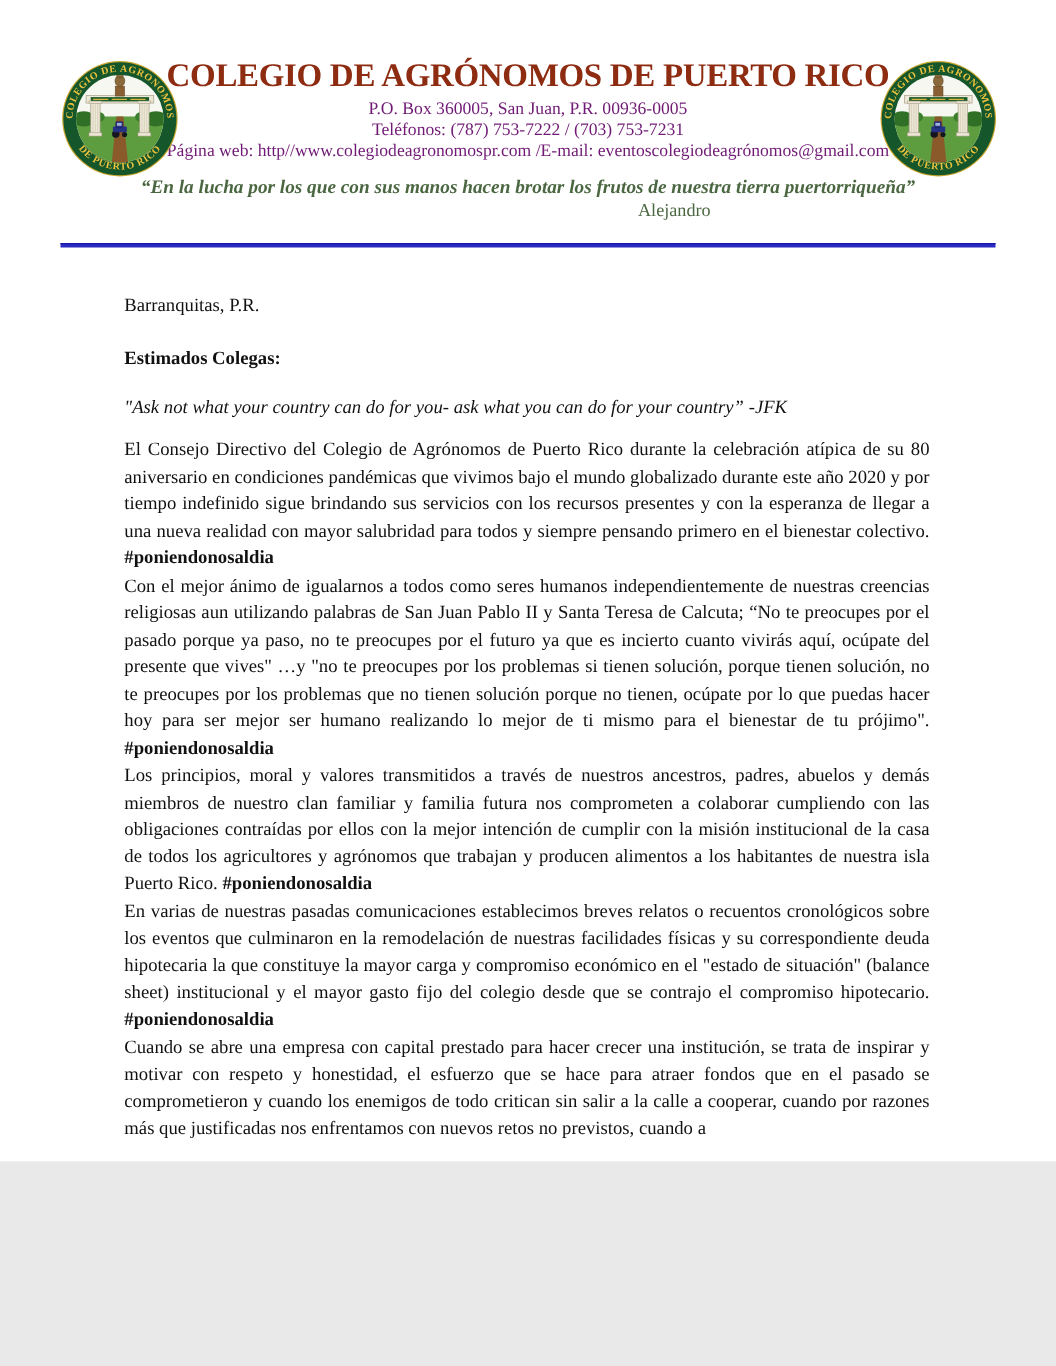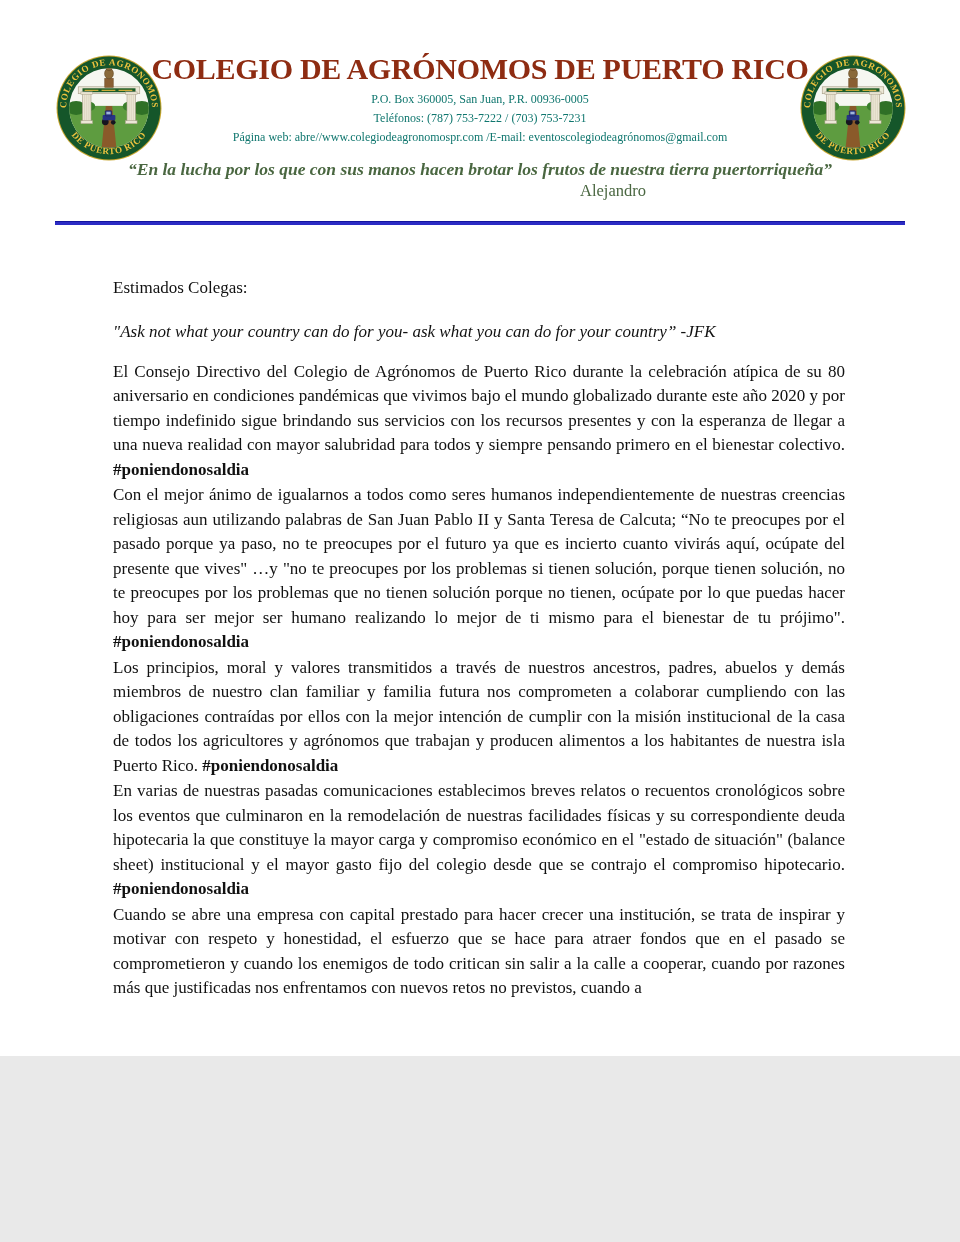--- a/index.html
+++ b/index.html
@@ -27,23 +27,23 @@
     margin: 0;
     text-align: center;
     font-size: 30px;
     font-weight: bold;
     letter-spacing: -0.3px;
     color: #8e2c12;
     white-space: nowrap;
   }
   .contact-line {
     text-align: center;
-    font-size: 12px;
+    font-size: 16px;
     line-height: 19px;
-    color: #0f766e;
+    color: #701a75;
   }
   .contact-line.first { margin-top: 4px; }
   .motto {
     margin-top: 12px;
     text-align: center;
     font-style: italic;
     font-weight: bold;
     font-size: 17.5px;
     color: #4a6741;
   }
@@ -61,21 +61,21 @@
     background: #2b2bc4;
     border: none;
     border-top: 1px solid #14149e;
   }
   
   .letter-body {
     margin: 42px 115px 0 113px;
     font-size: 17px;
   }
   .date-line, .place-line { line-height: 21.5px; }
-  .salutation { margin-top: 52px; line-height: 22px; }
+  .salutation { margin-top: 26px; line-height: 22px; font-weight: bold; }
   .epigraph { margin-top: 22px; font-style: italic; line-height: 22.5px; }
   .para {
     margin: 1px 0 0 0;
     text-align: justify;
     line-height: 24.5px;
   }
   .para.firstp { margin-top: 16px; }
   .para b { font-weight: bold; }
   
   .page-footer {
@@ -160,29 +160,30 @@
     <svg class="logo logo-left" viewBox="0 0 100 100">
         <use href="#capr-logo"></use>
       </svg>
     <svg class="logo logo-right" viewBox="0 0 100 100">
         <use href="#capr-logo"></use>
       </svg>
 
     <h1 class="org-title">COLEGIO DE AGRÓNOMOS DE PUERTO RICO</h1>
     <div class="contact-line first">P.O. Box 360005, San Juan, P.R. 00936-0005</div>
     <div class="contact-line">Teléfonos: (787) 753-7222 / (703) 753-7231</div>
-    <div class="contact-line">Página web: abre//www.colegiodeagronomospr.com /E-mail: eventoscolegiodeagrónomos@gmail.com</div>
+    <div class="contact-line">Página web: http//www.colegiodeagronomospr.com /E-mail: eventoscolegiodeagrónomos@gmail.com</div>
 
     <div class="motto">“En la lucha por los que con sus manos hacen brotar los frutos de nuestra tierra puertorriqueña”</div>
     <div class="motto-signature">Alejandro</div>
 
     <hr class="header-rule">
   </header>
 
   <main class="letter-body">
+    <div class="place-line">Barranquitas, P.R.</div>
 
     <div class="salutation">Estimados Colegas:</div>
 
     <div class="epigraph">
       <div>"Ask not what your country can do for you- ask what you can do for your country” -JFK</div>
     </div>
 
     <div>
         <p class="para firstp"><span>El Consejo Directivo del Colegio de Agrónomos de Puerto Rico durante la celebración atípica de su 80 aniversario en condiciones pandémicas que vivimos bajo el mundo globalizado durante este año 2020 y por tiempo indefinido sigue brindando sus servicios con los recursos presentes y con la esperanza de llegar a una nueva realidad con mayor salubridad para todos y siempre pensando primero en el bienestar colectivo. </span><b>#poniendonosaldia</b></p>
         <p class="para"><span>Con el mejor ánimo de igualarnos a todos como seres humanos independientemente de nuestras creencias religiosas aun utilizando palabras de San Juan Pablo II y Santa Teresa de Calcuta; “No te preocupes por el pasado porque ya paso, no te preocupes por el futuro ya que es incierto cuanto vivirás aquí, ocúpate del presente que vives" …y "no te preocupes por los problemas si tienen solución, porque tienen solución, no te preocupes por los problemas que no tienen solución porque no tienen, ocúpate por lo que puedas hacer hoy para ser mejor ser humano realizando lo mejor de ti mismo para el bienestar de tu prójimo". </span><b>#poniendonosaldia</b></p>

